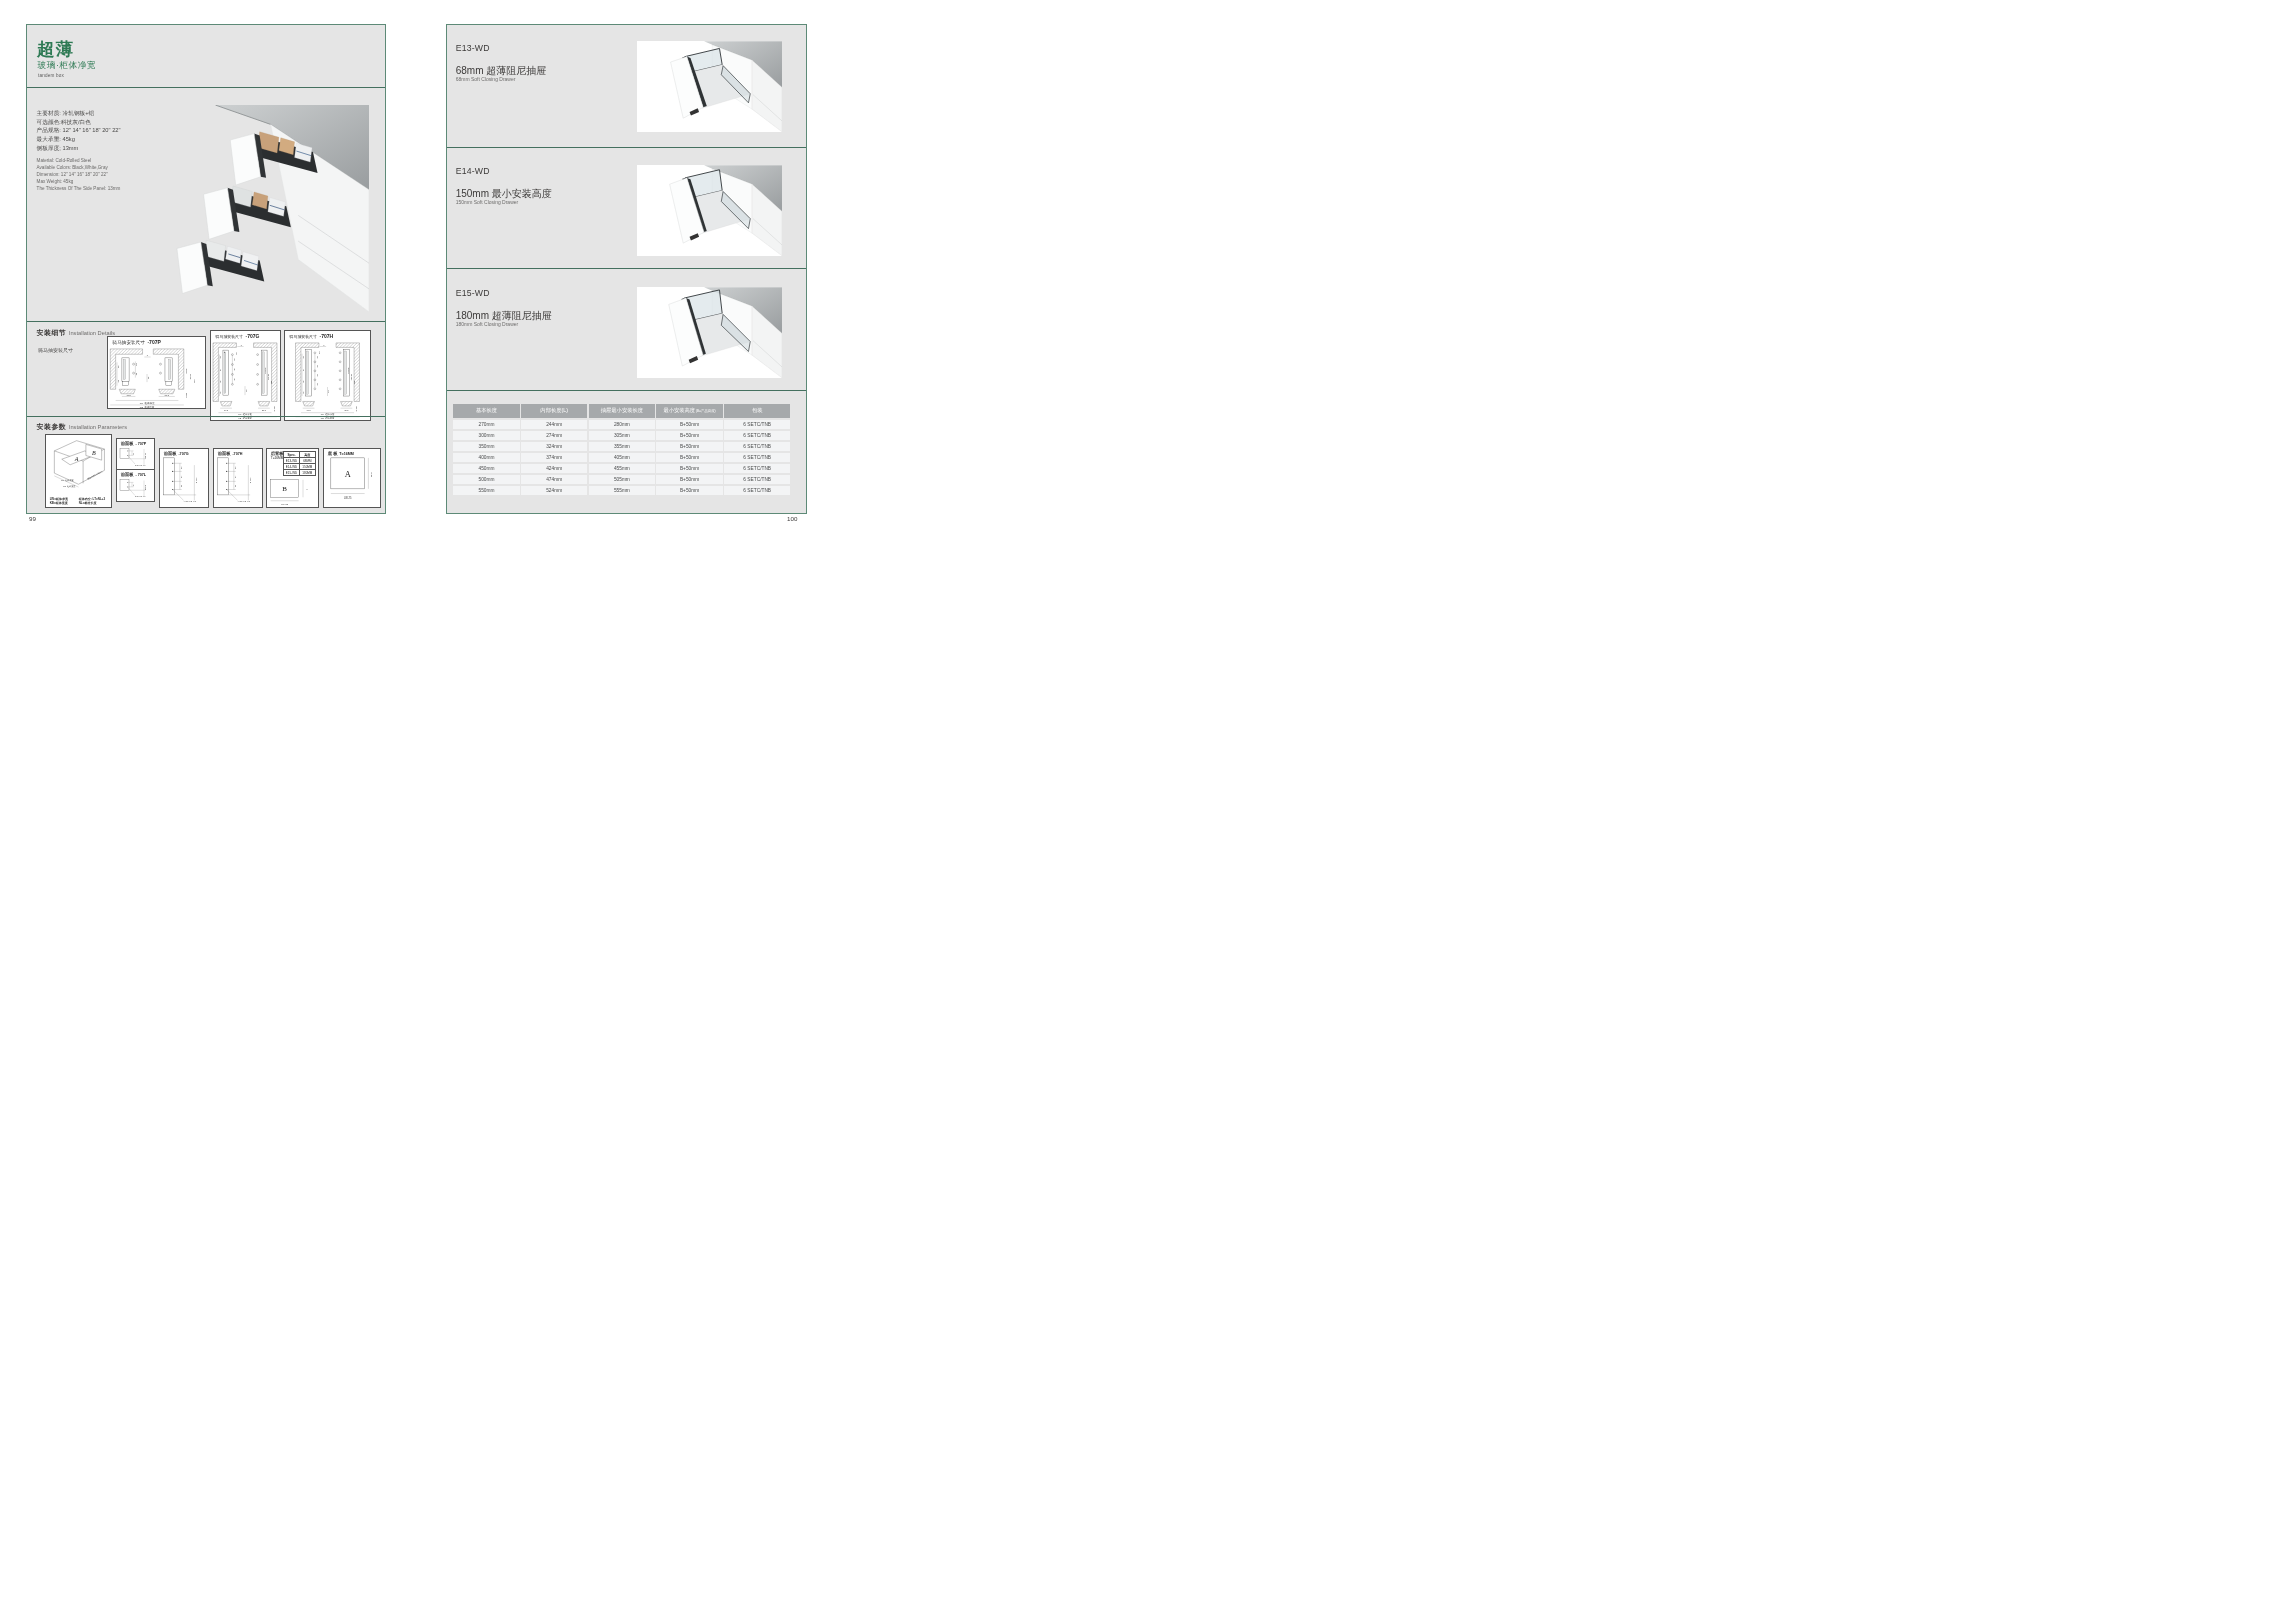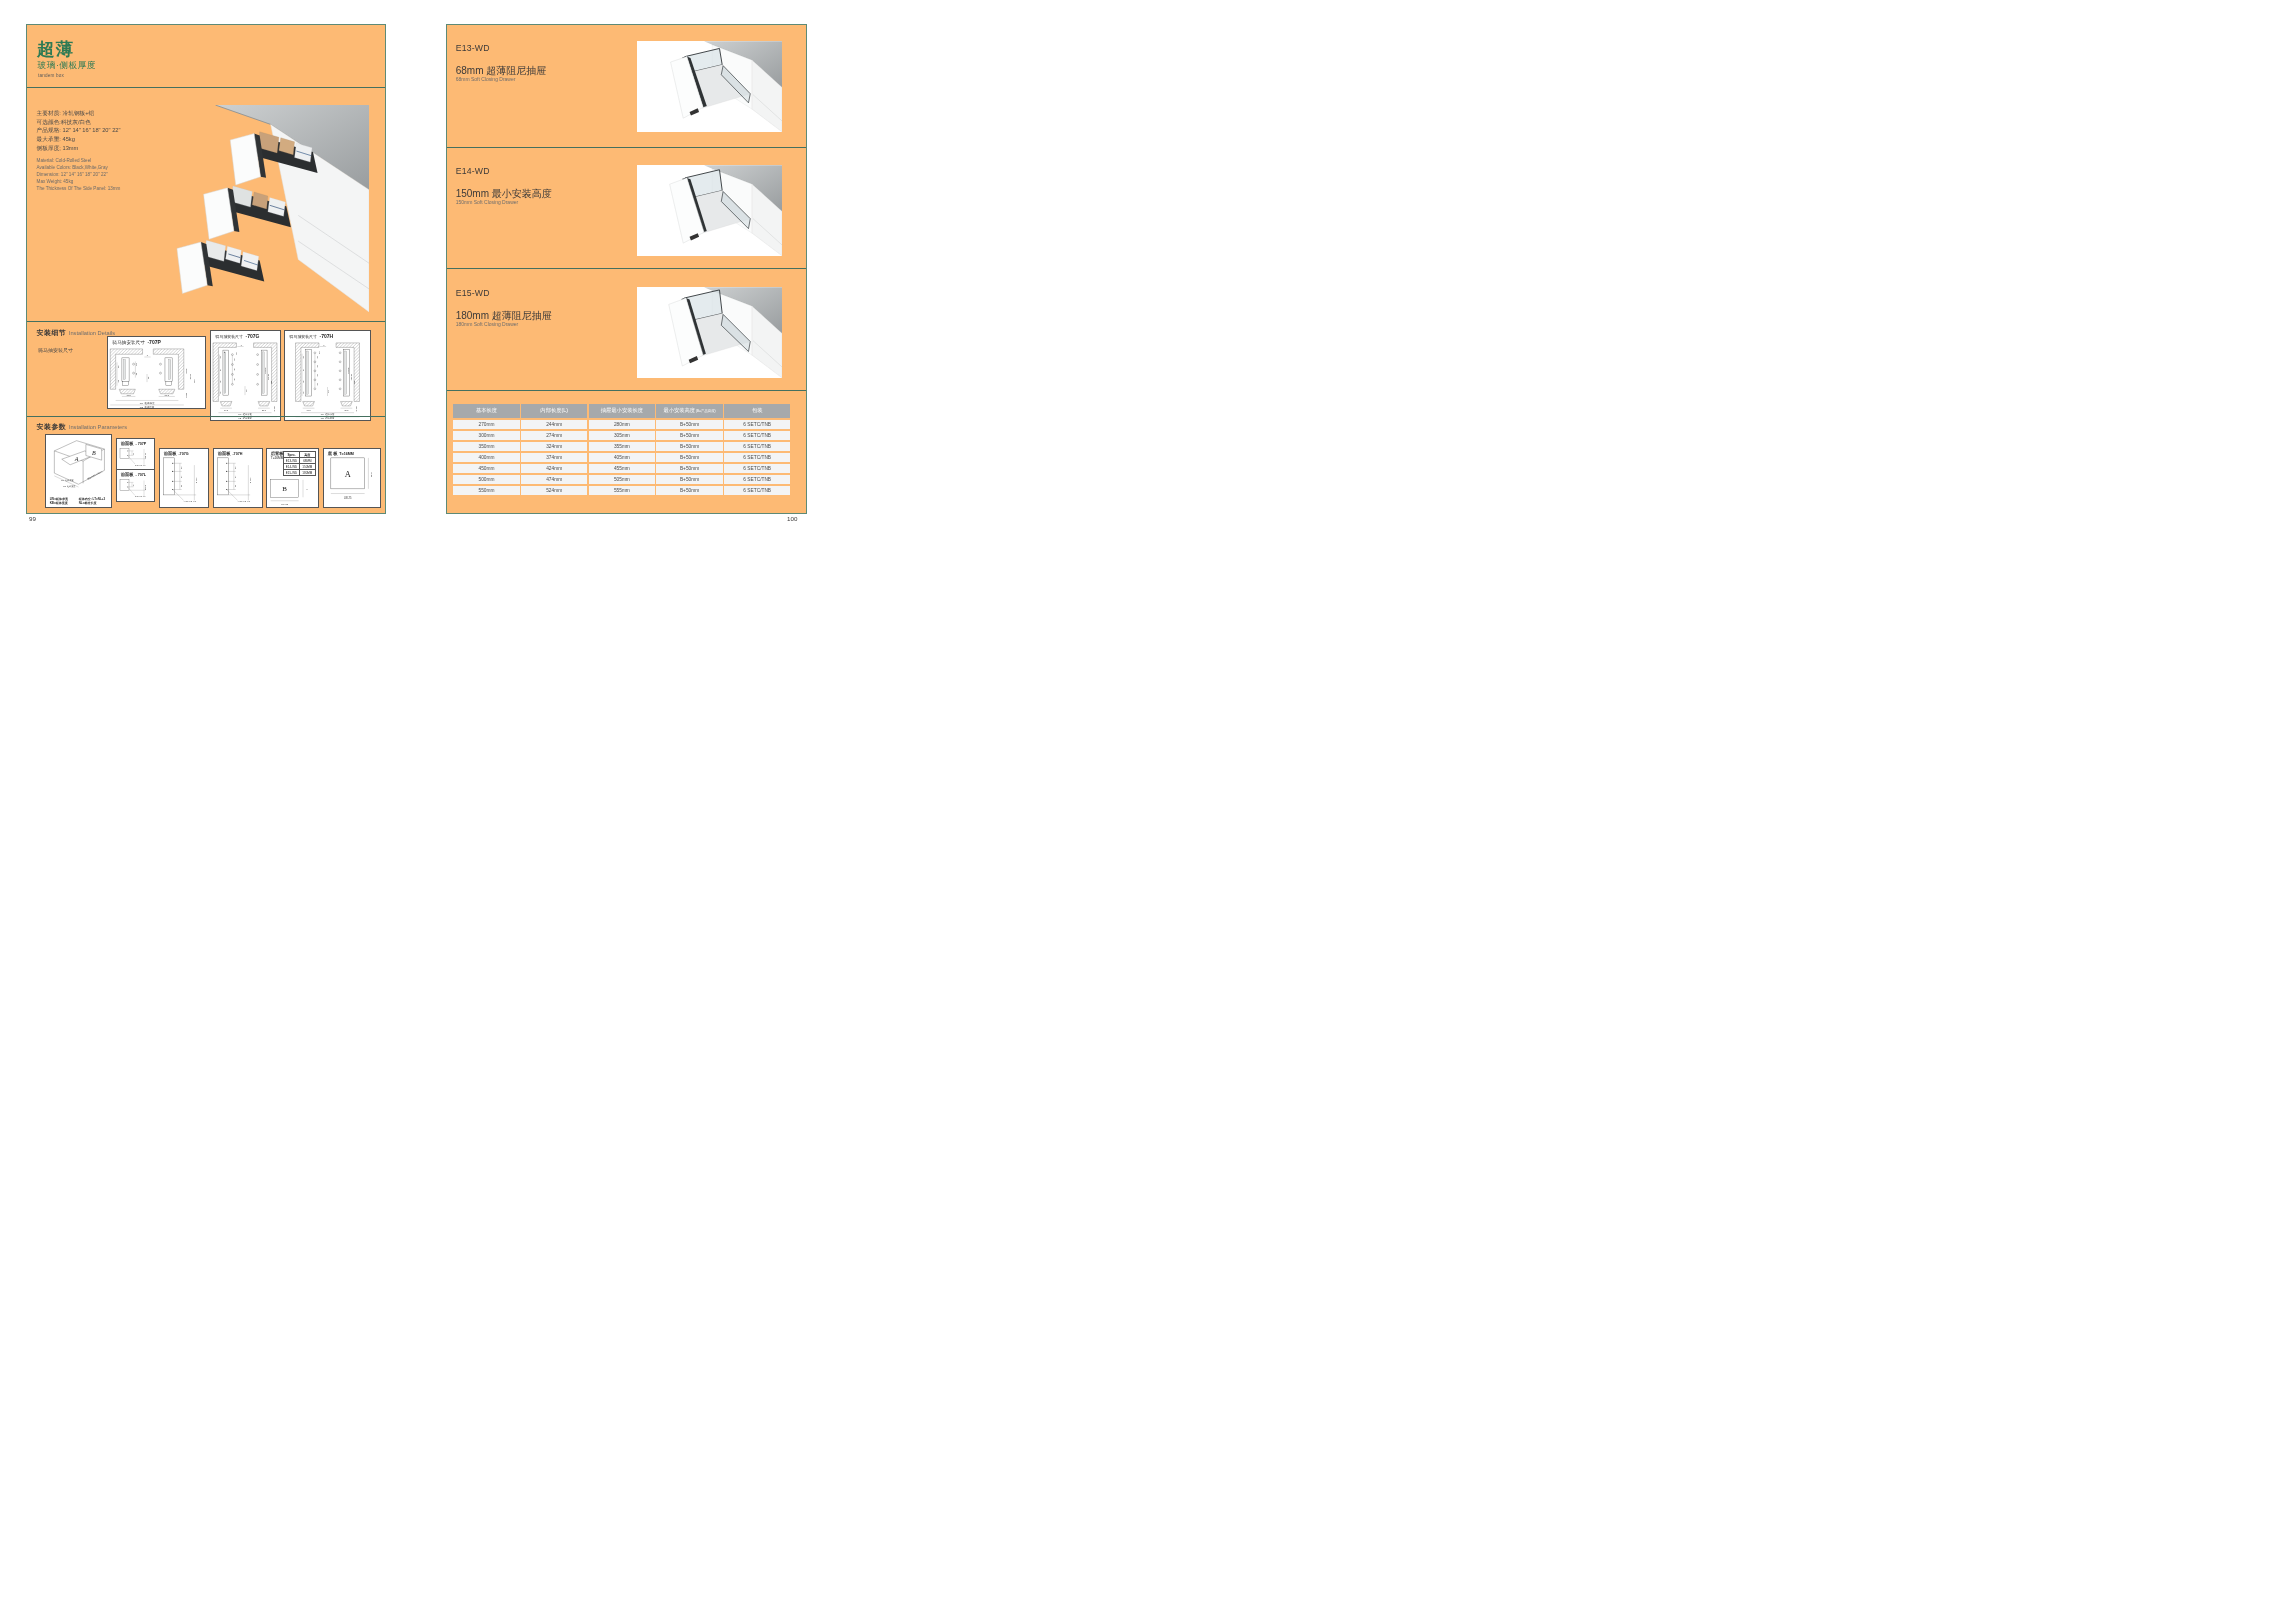--- a/index.html
+++ b/index.html
@@ -1,17 +1,17 @@
 <!DOCTYPE html>
 <html style="font-size:7.3px"><head>
 <meta charset="utf-8">
 <style>
   html,body{margin:0;padding:0;background:#ffffff;}
   body{width:827px;height:539px;position:relative;font-family:"Liberation Sans","DejaVu Sans",sans-serif;color:#3c3a39;}
-  .pagebox{position:absolute;top:24px;height:488px;border:0.5px solid #5d8a77;background:#fdba74;}
+  .pagebox{position:absolute;top:24px;height:488px;border:0.5px solid #5d8a77;background:#e5e5e5;}
   #leftPage{left:26px;width:358px;}
   #rightPage{left:446px;width:359px;}
   .hline{position:absolute;left:0;right:0;height:0.5px;background:#44705f;}
   
   .lp-title{position:absolute;left:10px;top:12px;font-size:17.4px;font-weight:bold;color:#2e7a54;letter-spacing:1.4px;}
   .lp-subtitle{position:absolute;left:10.5px;top:35px;font-size:8.7px;color:#2e7a54;letter-spacing:0.5px;}
   .lp-tagline{position:absolute;left:11px;top:48px;font-size:4.6px;color:#5b5b5b;letter-spacing:0.2px;}
   
   .specs-cn{position:absolute;left:9.6px;top:84px;font-size:5.7px;color:#4a4948;line-height:8.7px;}
   .specs-en{position:absolute;left:9.6px;top:132px;font-size:4.6px;color:#6b6a69;line-height:7px;}
@@ -74,21 +74,21 @@
     <linearGradient id="gradCounter" x1="0" y1="0" x2="1" y2="1">
       <stop offset="0" stop-color="#cdd0d1"></stop>
         <stop offset="1" stop-color="#999d9f"></stop>
     </linearGradient>
   </defs>
 </svg>
 
 <div class="pagebox" id="leftPage">
 
   <div class="lp-title">超薄</div>
-  <div class="lp-subtitle">玻璃·侧板厚度</div>
+  <div class="lp-subtitle">玻璃·柜体净宽</div>
   <div class="lp-tagline">tandem box</div>
   <div class="hline" style="top:62px"></div>
 
   <div class="specs-cn">
     <div>主要材质: 冷轧钢板+铝</div>
     <div>可选颜色:科技灰/白色</div>
     <div>产品规格: 12" 14" 16" 18" 20" 22"</div>
     <div>最大承重: 45kg</div>
     <div>侧板厚度; 13mm</div>
   </div>

